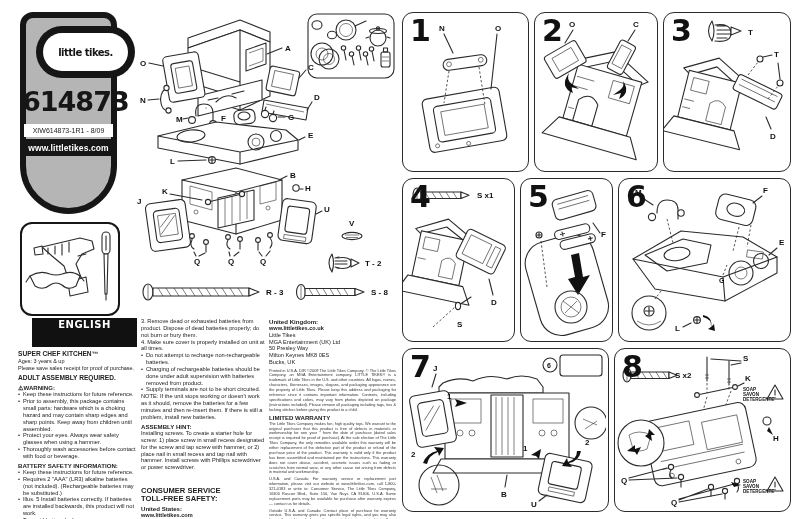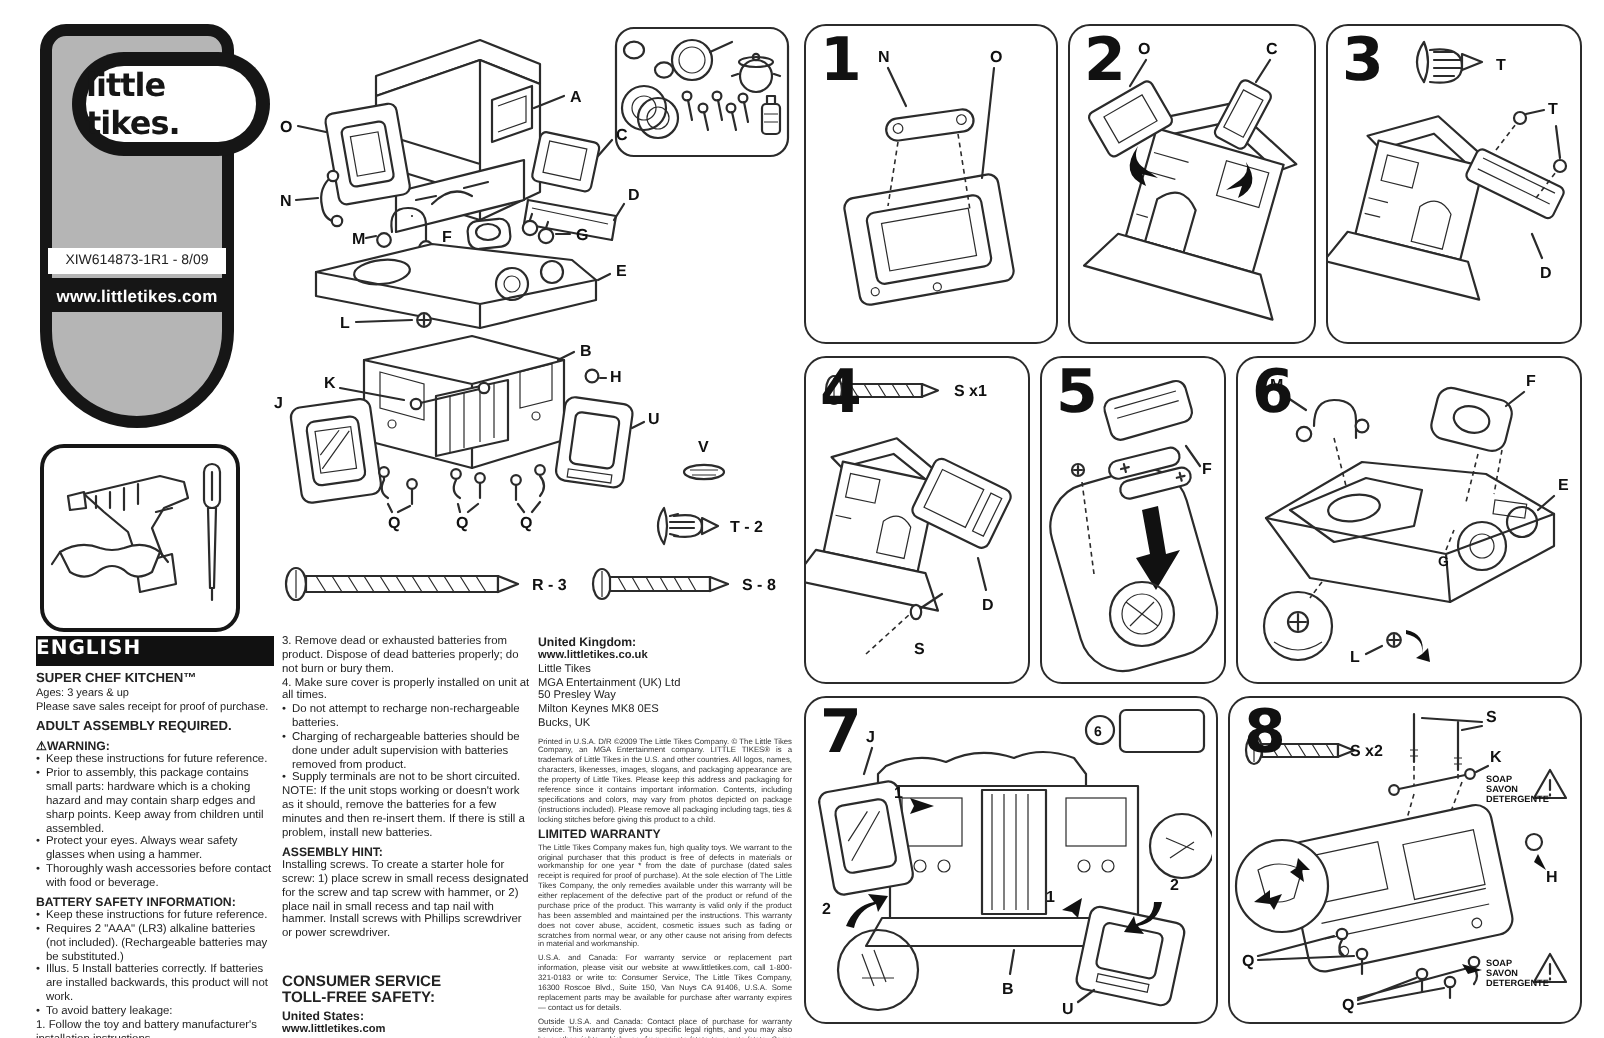--- a/index.html
+++ b/index.html
@@ -17,21 +17,21 @@
   }
   .logo-oval {
     position:absolute; left:36px; top:26px; width:99px; height:52px;
     background:#161616; border-radius:28px; z-index:3;
   }
   .logo-inner {
     position:absolute; left:7px; top:7px; right:7px; bottom:7px;
     background:#ffffff; border-radius:22px;
     display:flex; align-items:center; justify-content:center;
   }
-  .logo-text { font-family:"DejaVu Sans", sans-serif; font-weight:bold; font-size:16px; letter-spacing:-0.5px; color:#161616; }
+  .logo-text { font-family:"DejaVu Sans", sans-serif; font-weight:bold; font-size:10px; letter-spacing:-0.5px; color:#161616; }
   .model-num {
     position:absolute; left:22px; top:86px; width:93px; text-align:center; z-index:2;
     font-family:"DejaVu Sans", sans-serif; font-weight:bold; font-size:27px; letter-spacing:-1px; color:#161616;
   }
   .rev-strip {
     position:absolute; left:24px; top:124px; width:89px; height:13px; background:#ffffff; z-index:2;
     display:flex; align-items:center; justify-content:center; font-size:7px; color:#222;
   }
   .url-strip {
     position:absolute; left:20px; top:139px; width:97px; height:17px; background:#161616; z-index:2;
@@ -41,23 +41,24 @@
   .tools-box {
     position:absolute; left:20px; top:222px; width:100px; height:94px;
     border:2.5px solid #161616; border-radius:12px; background:#fff;
   }
   
   .col { position:absolute; top:318px; font-size:5.7px; line-height:1.2; color:#222; }
   #col1 { left:18px;  width:119px; }
   #col2 { left:141px; width:124px; }
   #col3 { left:269px; width:127px; }
   .eng-bar {
-    background:#111; color:#fff; text-align:left; font-weight:bold;
-    font-size:10px; letter-spacing:0.5px; height:15px; line-height:13px; margin-bottom:3px;
+    background:#111; color:#fff; text-align:center; font-weight:bold;
+    font-size:10px; letter-spacing:0.5px; height:29px; line-height:13px; margin-bottom:3px;
     font-family:"DejaVu Sans", sans-serif;
+    margin-left:14px;
   }
   .h1 { font-weight:bold; font-size:6.6px; }
   .h2 { font-weight:bold; font-size:6.1px; margin-top:2px; }
   .small { font-size:5.5px; }
   .bullet { position:relative; padding-left:5px; }
   .bullet::before { content:"•"; position:absolute; left:0; top:0; }
   .tiny { font-size:3.9px; line-height:1.25; text-align:justify; color:#333; }
   .addr { font-size:5.6px; }
   .cs { font-weight:bold; font-size:7.6px; line-height:1.1; margin-top:16px; }
   
@@ -91,20 +92,21 @@
 <body>
 
 <div id="page">
 
   <div class="id-shape"></div>
   <div class="logo-oval">
     <div class="logo-inner">
       <span class="logo-text">little tikes.</span>
     </div>
   </div>
+  <div class="model-num">614873</div>
   <div class="rev-strip">XIW614873-1R1 - 8/09</div>
   <div class="url-strip">www.littletikes.com</div>
 
   <div class="tools-box">
     <svg width="95" height="89" viewBox="0 0 95 89">
 
       <g>
         <path class="lnw" d="M20,23 L58,14 L70,17 L72,25 L60,30 L54,40 L60,56 L48,60 L42,42 L30,32 Z"></path>
         <path class="ln" d="M26,24 L26,30 M33,22 L33,30 M40,20 L40,31 M47,18 L47,28"></path>
         <path class="lnw" d="M12,24 L20,22 L21,30 L13,31 Z"></path>

